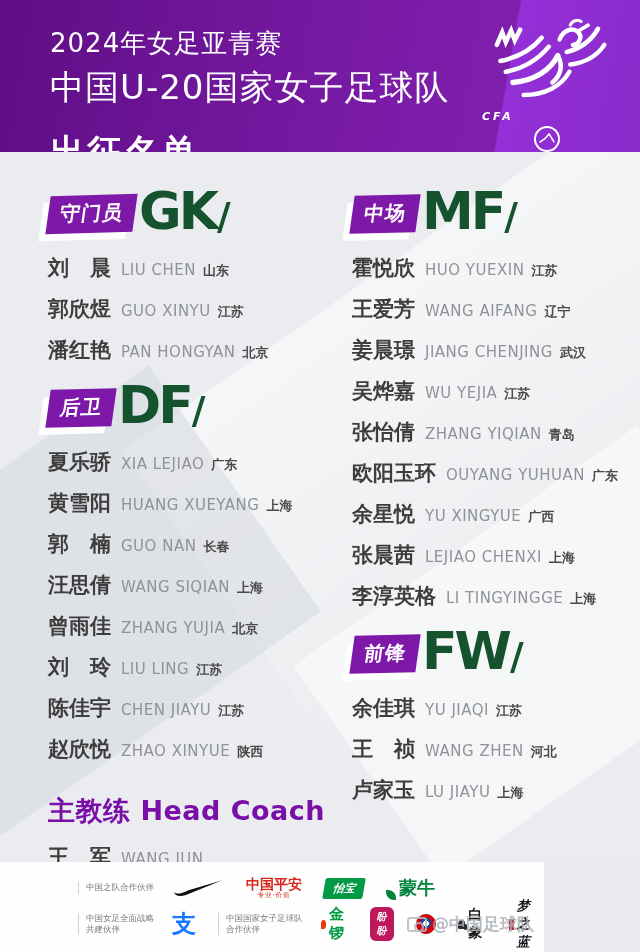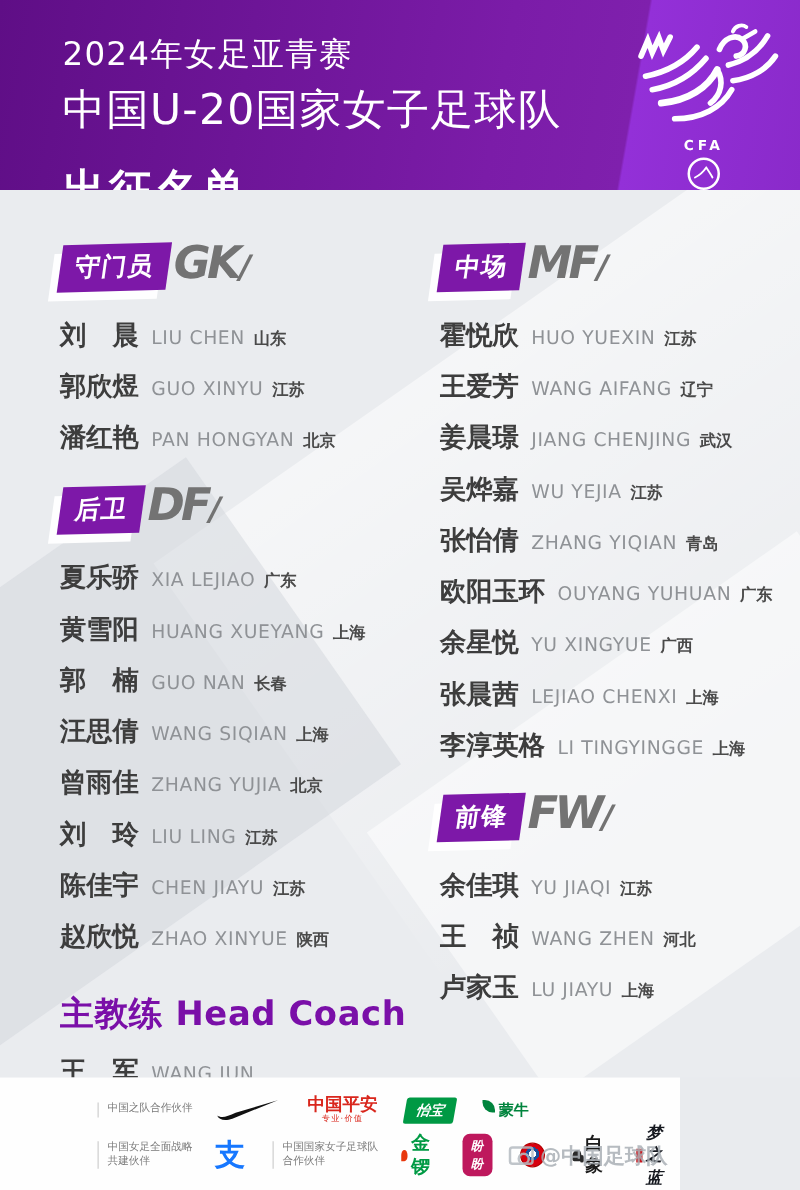--- a/index.html
+++ b/index.html
@@ -12,61 +12,61 @@
   
   .header{
     position:absolute; top:0; left:0; width:640px; height:152px;
     background:linear-gradient(100deg,#5f0e86 0%,#7b1ca8 62%,#7f20ad 78%,#9330d8 78.3%,#8a2aca 100%);
     overflow:hidden;
   }
   .header-title{ position:absolute; left:50px; top:26px; color:#fff; }
   .ht-l1{ font-size:26px; font-weight:400; letter-spacing:1px; }
   .ht-l2{ font-size:34px; font-weight:400; margin-top:4px; letter-spacing:1px;}
   .ht-l3{ font-size:35px; font-weight:800; margin-top:18px; letter-spacing:2px;}
-  .logo-wrap{ position:absolute; right:12px; top:18px; width:130px; text-align:center; color:#fff;}
+  .logo-wrap{ position:absolute; right:28px; top:18px; width:130px; text-align:left; color:#fff;font-style:italic;}
   .cfa-text{ font-size:11px; font-weight:800; letter-spacing:3px; margin-top:2px;}
   .cfa-circle{ width:26px; height:26px; border:2px solid #fff; border-radius:50%; margin:3px auto 0; display:flex; align-items:center; justify-content:center;}
   
   .sheet{ position:absolute; top:152px; left:0; width:640px; height:710px; background:#eaecef; overflow:hidden;}
   .bg-shape{ position:absolute; pointer-events:none;}
   .bs1{ width:700px; height:420px; background:linear-gradient(rgba(255,255,255,.55),rgba(255,255,255,0)); transform:rotate(-35deg); left:180px; top:60px;}
   .bs2{ width:500px; height:300px; background:rgba(210,214,219,.5); transform:rotate(-35deg); left:-220px; top:330px;}
   .bs3{ width:420px; height:260px; background:rgba(255,255,255,.5); transform:rotate(-35deg); left:330px; top:370px;}
   .col{ position:absolute; top:40px; }
   .col-left{ left:48px; width:296px;}
   .col-right{ left:352px; width:280px;}
   .sec-head{ display:flex; align-items:center; margin-bottom:18px; height:44px;}
   .sec-badge{
     display:inline-block; background:#7d18a8; color:#fff; font-weight:800;
     font-size:20px; padding:5px 12px 6px; transform:skew(-8deg,-1.5deg);
     box-shadow:-6px 7px 0 rgba(255,255,255,.95);
     letter-spacing:1px; white-space:nowrap;
   }
   .sec-big{
-    font-size:36px; font-weight:800; font-style:italic; color:#737373;
+    font-size:52px; font-weight:800; color:#14532d;
     margin-left:4px; letter-spacing:-3px; line-height:1; transform:translateY(-3px);
   }
   .sec-big::after{ content:"/"; font-size:.72em; margin-left:1px; font-weight:700;}
   .sec-gap{ margin-top:22px; }
   .player{ display:flex; align-items:baseline; margin-bottom:13px; white-space:nowrap;}
   .pname{ font-size:21px; font-weight:700; color:#3d3d3d; min-width:3em; letter-spacing:0;}
   .pname4{ min-width:4em; }
   .ppinyin{ font-size:15px; color:#8f9296; margin-left:10px; letter-spacing:.5px;}
   .pprov{ font-size:13px; color:#4a4a4a; margin-left:7px; font-weight:600;}
   .coach-block{ margin-top:30px; }
   .coach-title{ font-size:27px; font-weight:800; color:#7a0fa8; margin-bottom:14px; letter-spacing:.5px;}
   
   .footer{ position:absolute; bottom:0; left:0; width:544px; height:90px; background:#fefefe; padding:8px 0 0 78px;}
   .f-row{ display:flex; align-items:center; height:36px; }
   .f-label{ font-size:8.5px; color:#7a7a7a; border-left:1px solid #cfcfcf; padding-left:7px; line-height:1.35; margin-right:18px; white-space:nowrap;}
   .f-item{ display:flex; align-items:center; margin-right:22px; }
   .pingan{ color:#d9261c; font-weight:800; font-size:14px; line-height:1.05; text-align:center;}
   .pingan small{ display:block; font-size:6.5px; font-weight:400; letter-spacing:1px;}
   .yibao{ background:#009944; color:#fff; font-weight:800; font-style:italic; font-size:11px; padding:3px 9px; transform:skewX(-10deg); border-radius:2px;}
-  .mengniu{ color:#00843d; font-weight:800; font-size:12px; display:flex; align-items:flex-start;}
+  .mengniu{ color:#00843d; font-weight:800; font-size:18px; display:flex; align-items:flex-end;}
   .leaf{ width:10px; height:10px; background:#00843d; border-radius:0 80% 0 80%; margin-right:3px;}
   .alipay{ color:#1677ff; font-weight:800; font-size:24px; line-height:1;}
   .jinluo{ color:#009a44; font-weight:800; font-size:15px; display:flex; align-items:center;}
   .jl-mark{ width:9px; height:9px; background:#e8380d; border-radius:50% 50% 50% 0; margin-right:3px;}
   .panpan{ background:#be185d; color:#fff; font-weight:700; font-style:italic; font-size:10px; padding:3px 7px; border-radius:6px;}
   .round-emblem{ width:20px; height:20px; border-radius:50%; background:radial-gradient(circle at 50% 45%,#fff 0 22%,#1a4f9c 22% 40%,#d7000f 40% 100%); border:1.5px solid #b30000;}
   .baixiang{ color:#1a1a1a; font-weight:800; font-size:14px; display:flex; align-items:center;}
   .bx-icon{ width:12px; height:9px; background:#2a2a2a; border-radius:55% 45% 20% 20%; margin-right:3px; position:relative;}
   .bx-icon::after{ content:""; position:absolute; right:-2px; top:4px; width:3px; height:6px; background:#2a2a2a; border-radius:2px;}
   .mengzhilan{ display:flex; align-items:center; color:#15181f; font-weight:700; font-style:italic; font-size:13px;}

